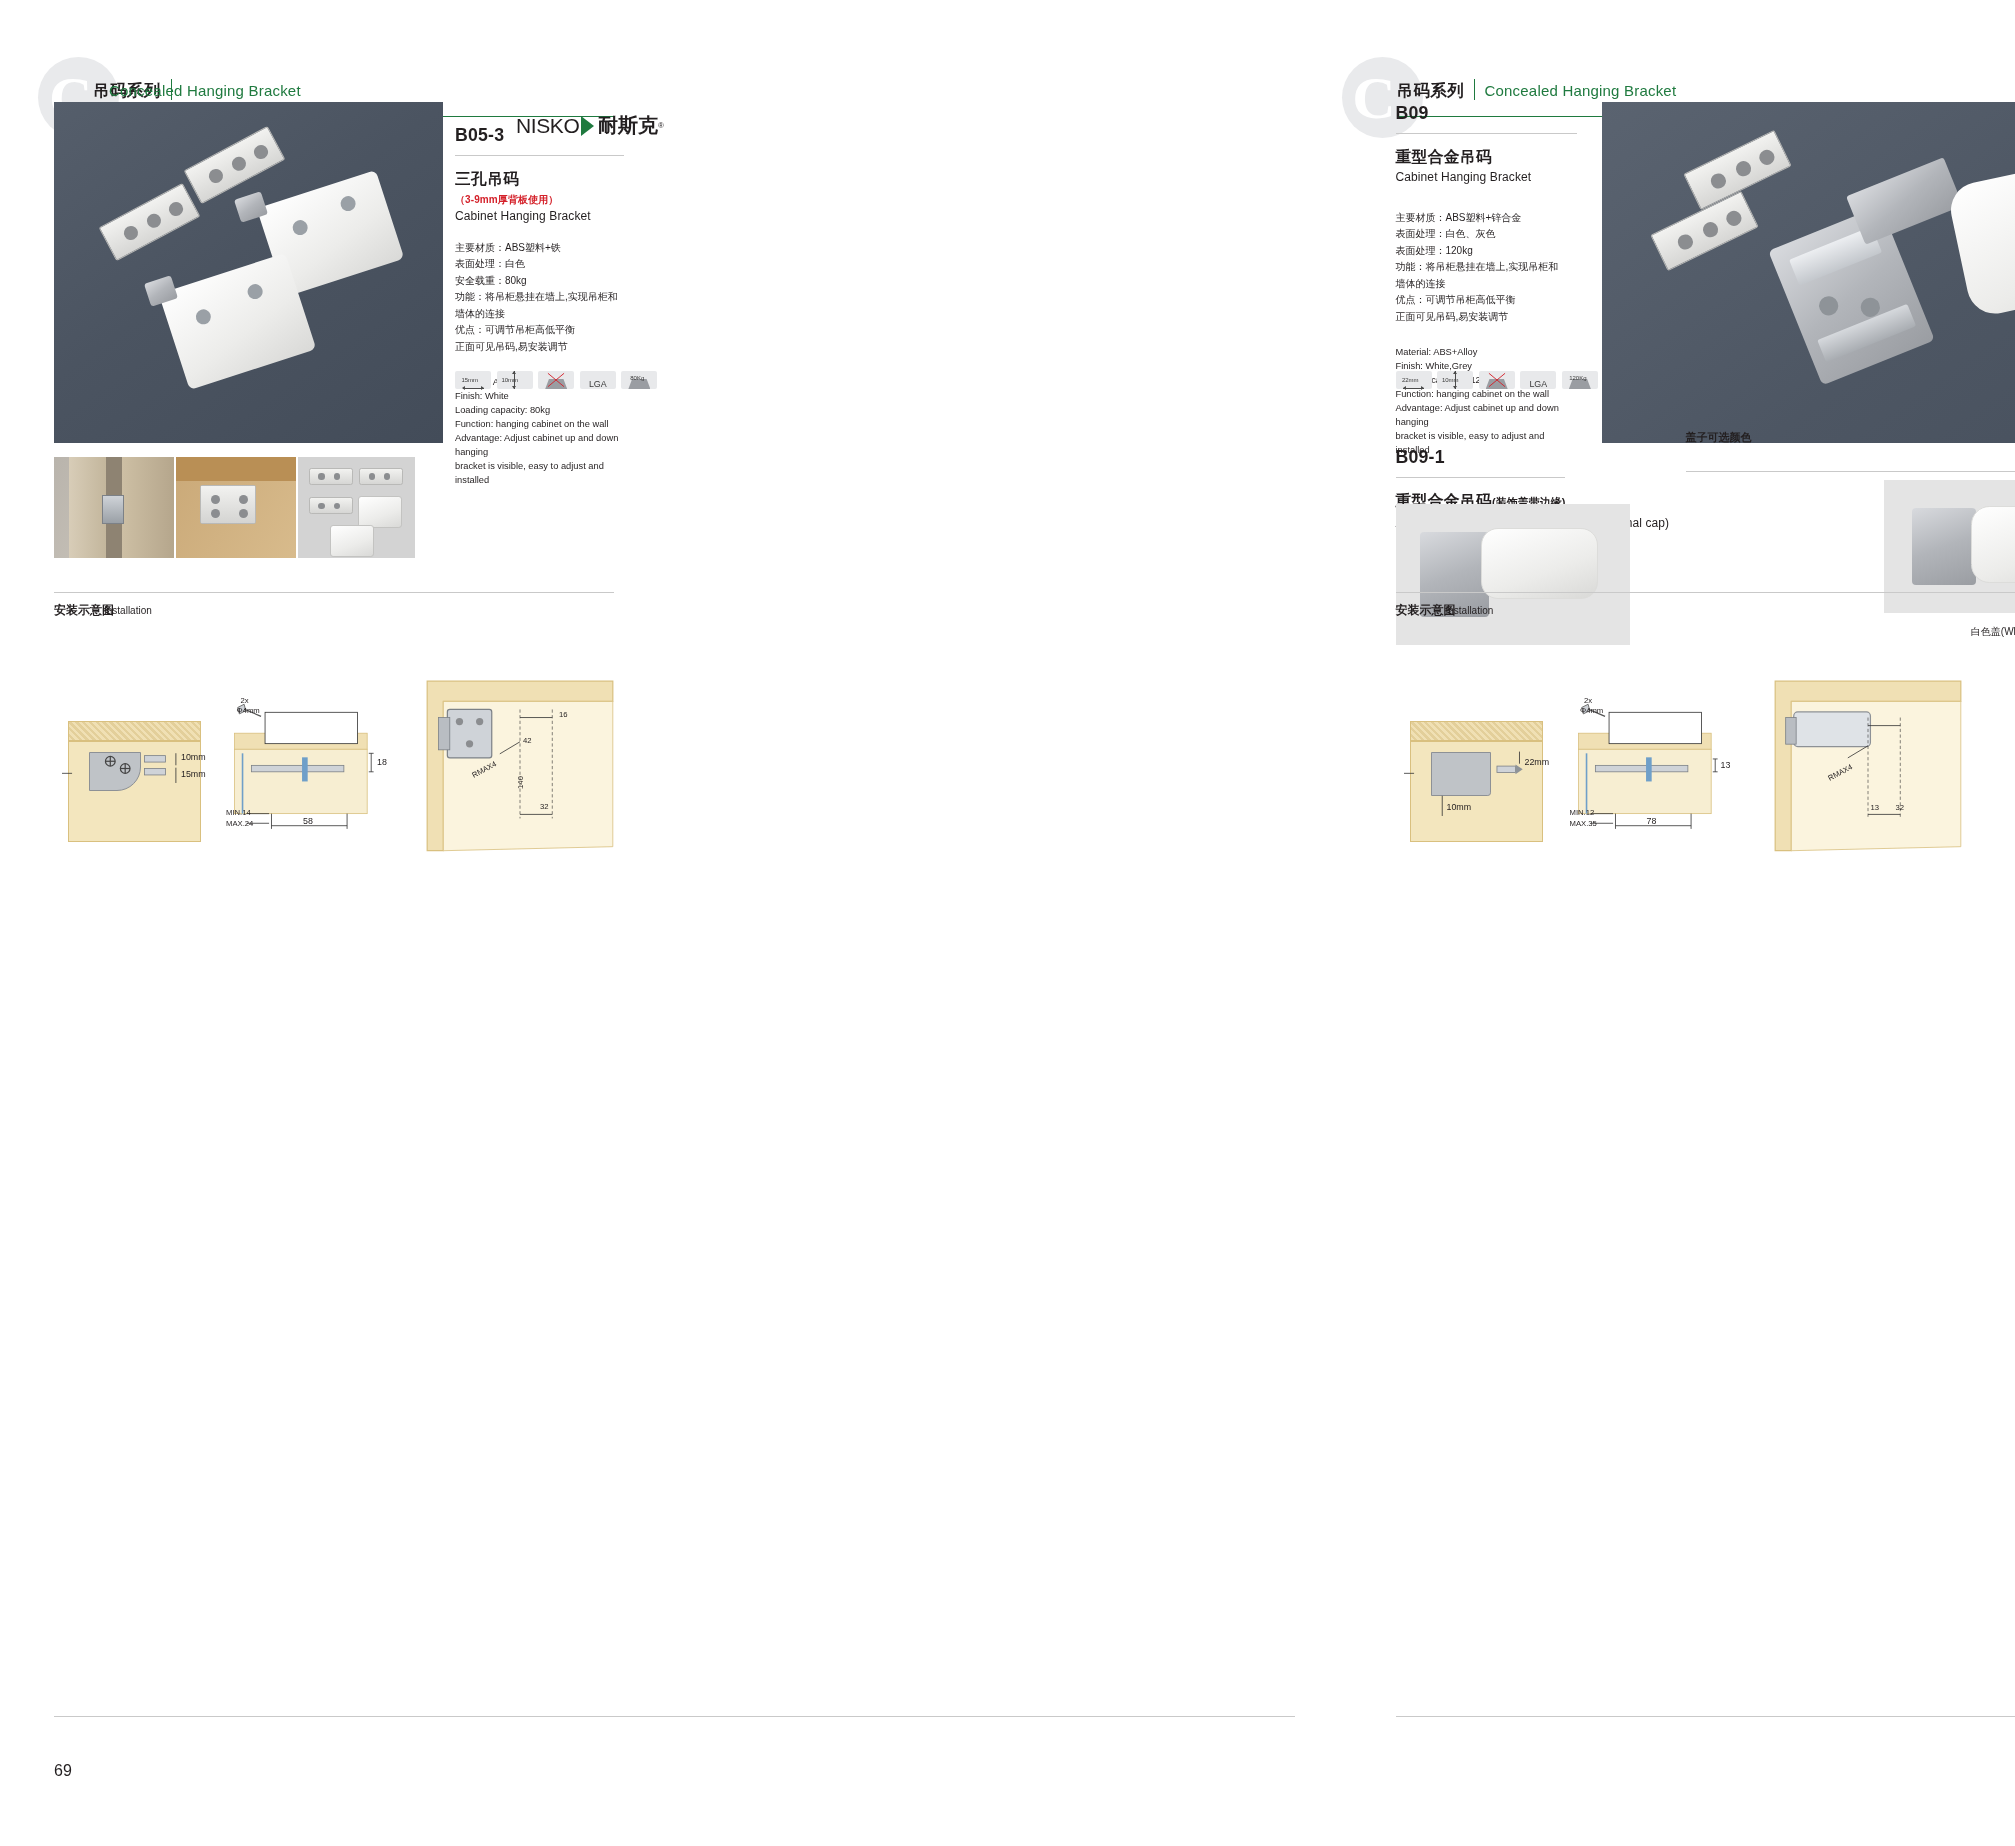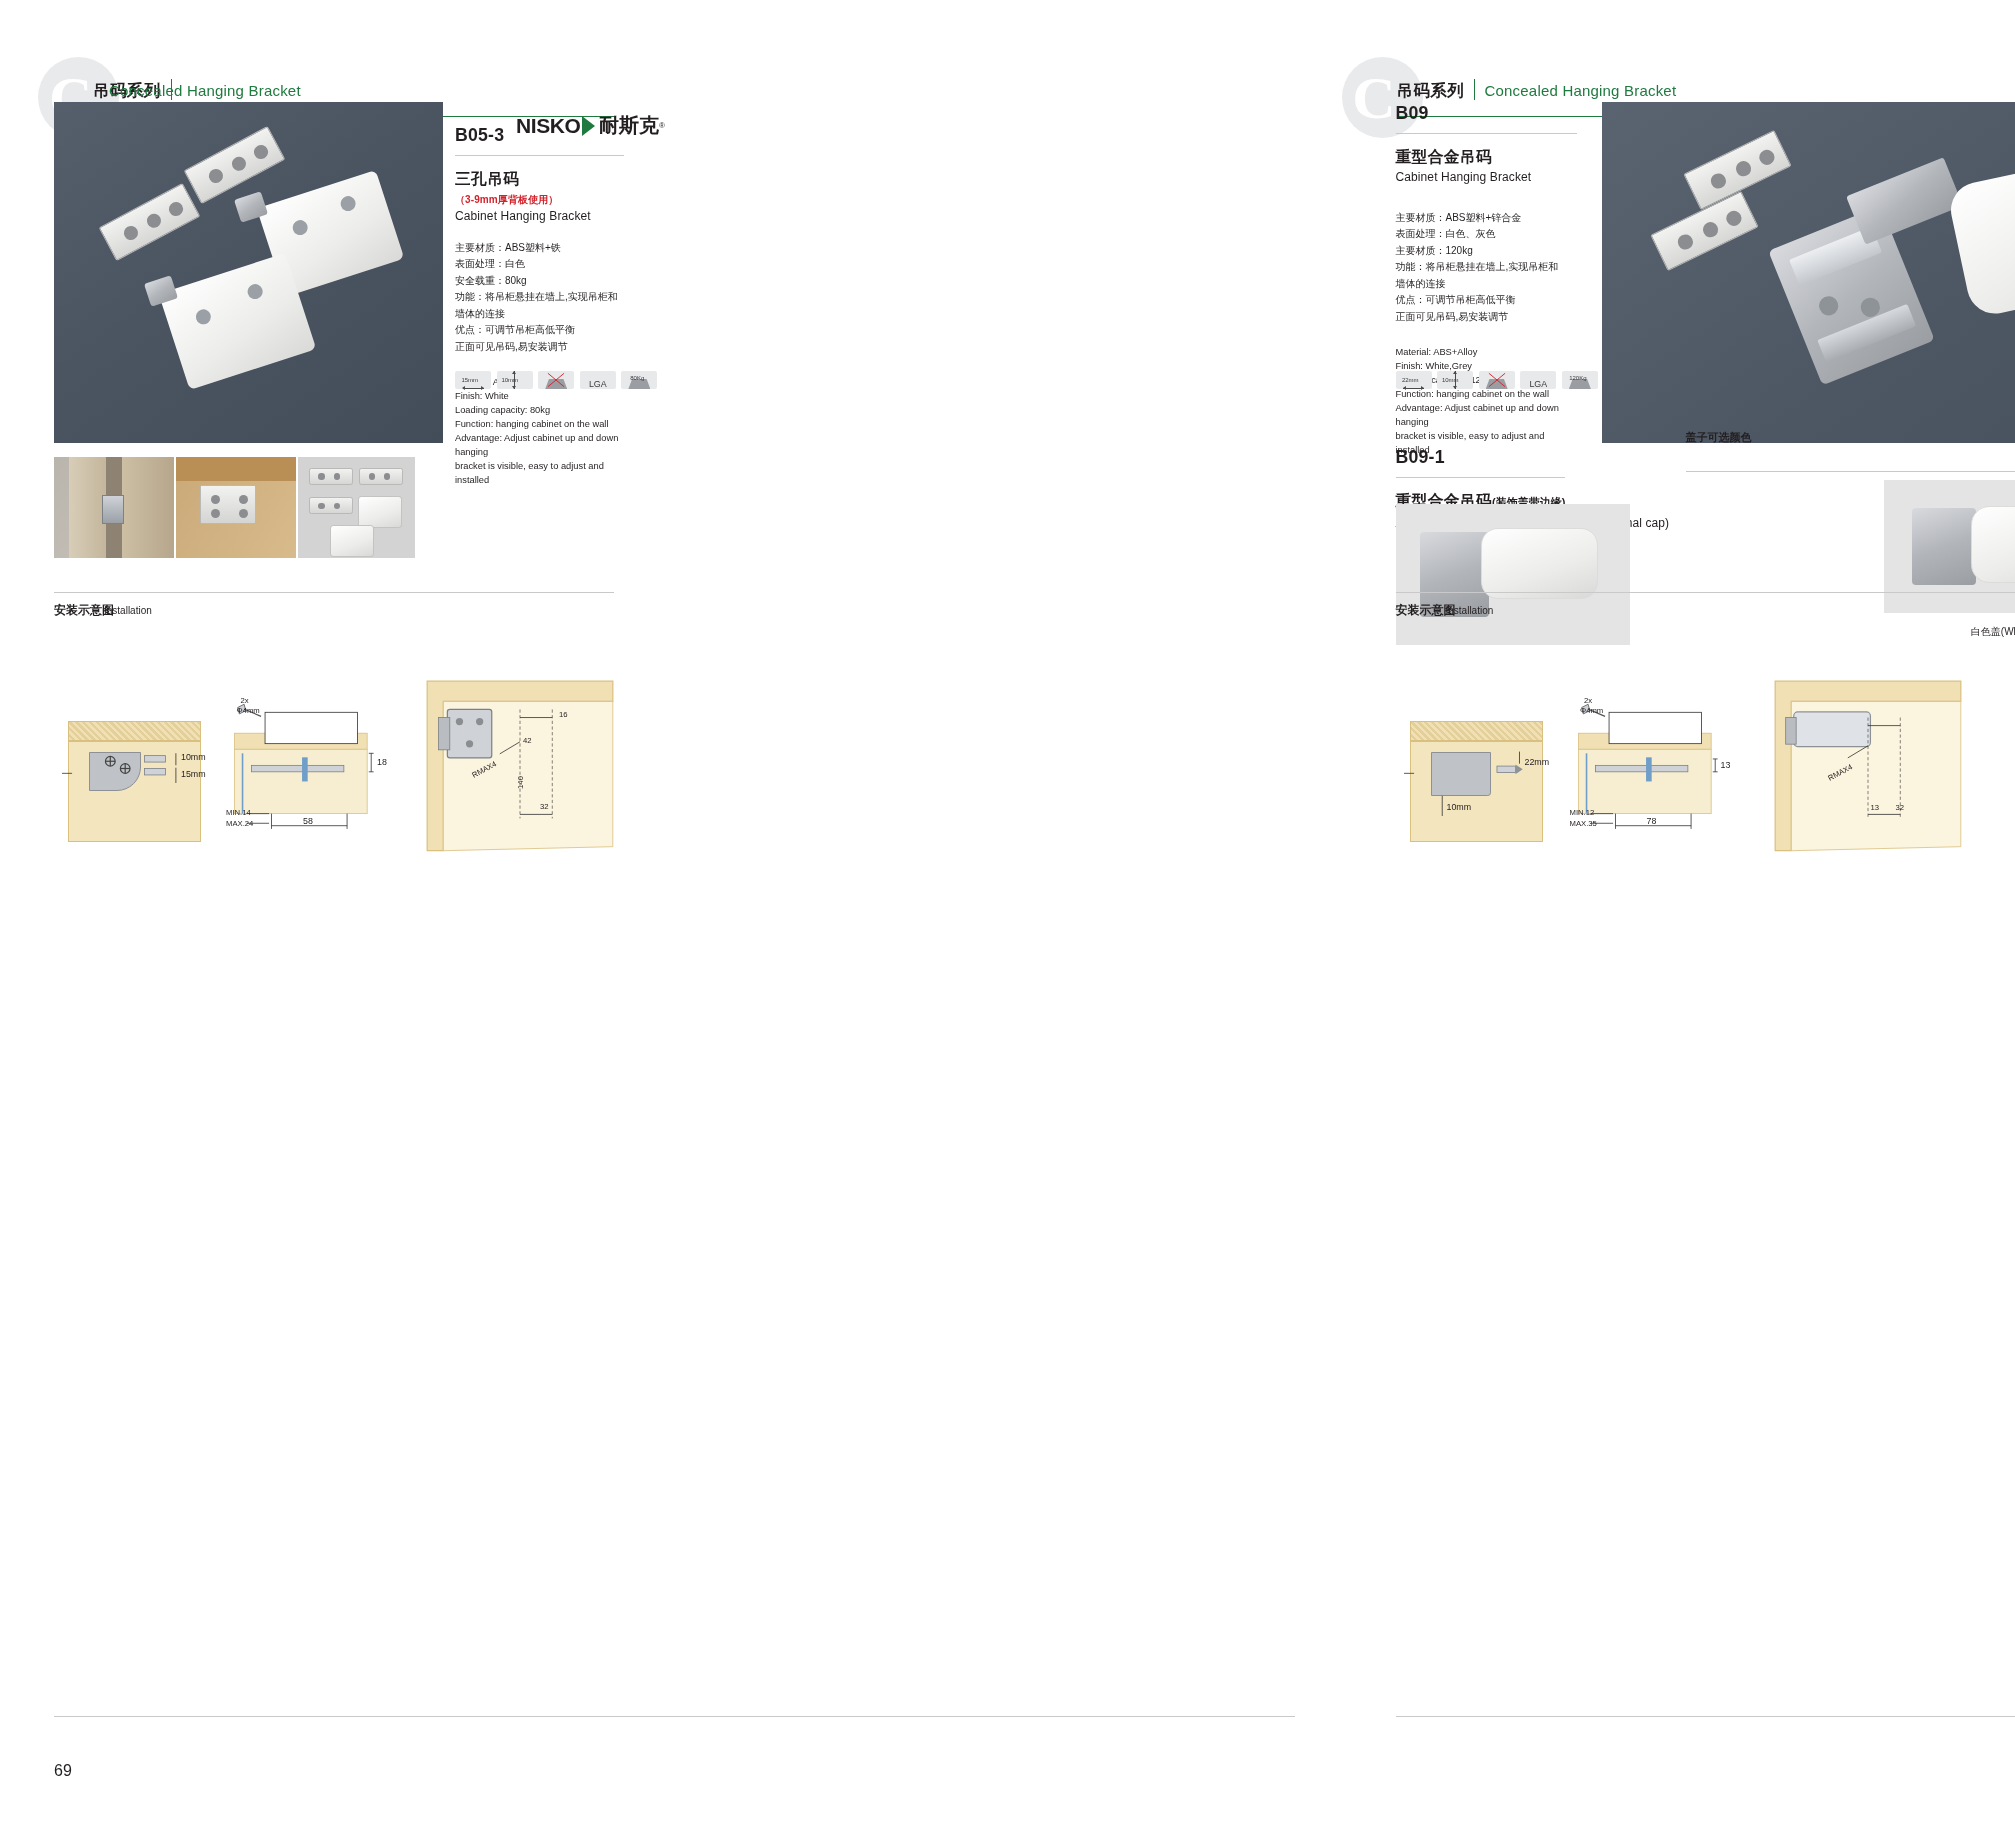--- a/index.html
+++ b/index.html
@@ -28,21 +28,21 @@
   .hdr-cn {
     position:absolute; font-size:16.5px; font-weight:700; color:#231f20;
     letter-spacing:0.4px; top:12px;
   }
   .hdr-divider { position:absolute; width:1.2px; height:21px; background:#1f7a3f; top:10.5px; }
   .hdr-en { position:absolute; font-size:15px; color:#1f7a3f; top:13.7px; letter-spacing:0.2px; }
   .hdr-rule { position:absolute; height:1.2px; background:#1f7a3f; top:48px; }
 
   .logo { position:absolute; top:44px; display:flex; align-items:center; }
   .logo-n {
-    font-family:"Liberation Sans", sans-serif; font-weight:700; font-size:21px;
+    font-family:"Liberation Sans", sans-serif; font-weight:400; font-size:21px;
     letter-spacing:-0.4px; color:#231f20;
   }
   .logo-swoosh {
     display:inline-block; width:0; height:0; margin:0 0.8px 0 1.6px;
     border-top:10.5px solid transparent; border-bottom:10.5px solid transparent;
     border-left:13.7px solid #1f7a3f;
   }
   .logo-cn { font-size:20px; font-weight:700; color:#231f20; margin-left:3.2px; letter-spacing:0px; }
   .logo-reg { font-size:8px; vertical-align:super; }
 
@@ -353,21 +353,21 @@
       </div>
 
       <div class="col" style="left:44px; top:103px; width:181px;">
         <div class="code">B09</div>
         <div class="code-rule"></div>
         <div class="title-cn">重型合金吊码</div>
         <div class="title-en">Cabinet Hanging Bracket</div>
         <div class="spec-cn" style="margin-top:26px;">
           <div>主要材质：ABS塑料+锌合金</div>
           <div>表面处理：白色、灰色</div>
-          <div>主要材质：120kg</div>
+          <div>表面处理：120kg</div>
           <div>功能：将吊柜悬挂在墙上,实现吊柜和</div>
           <div>墙体的连接</div>
           <div>优点：可调节吊柜高低平衡</div>
           <div>正面可见吊码,易安装调节</div>
         </div>
         <div class="spec-en">
           <div>Material: ABS+Alloy</div>
           <div>Finish: White,Grey</div>
           <div>Loading capacity: 120kg</div>
           <div>Function: hanging cabinet on the wall</div>

